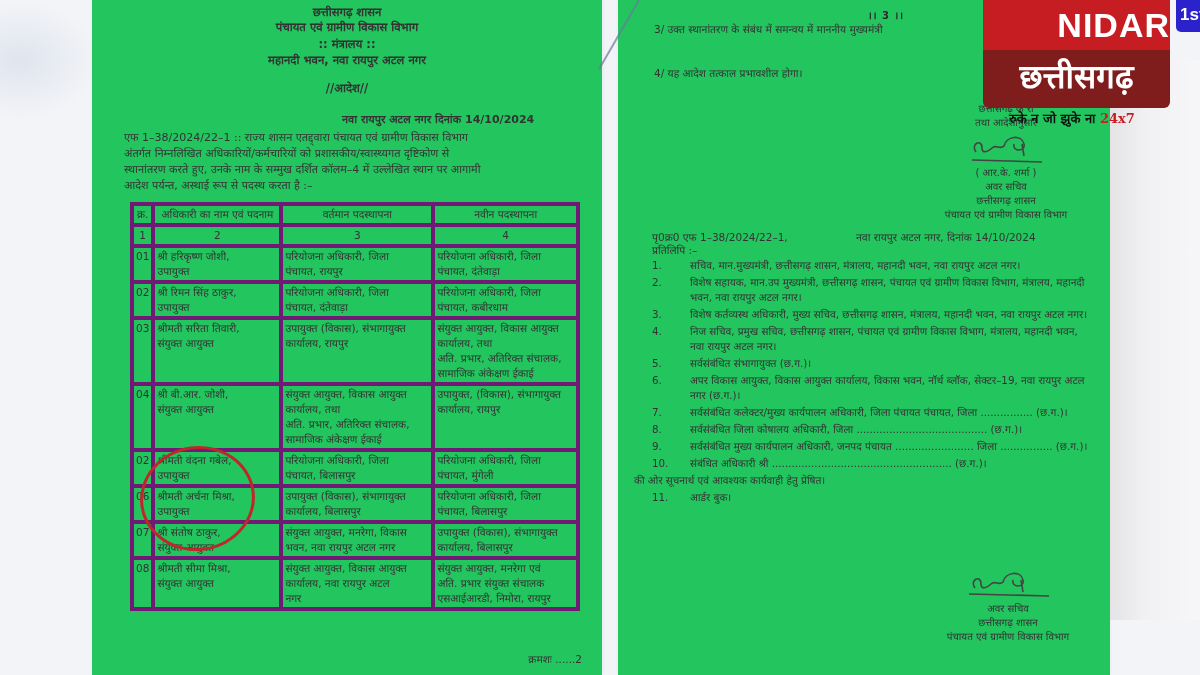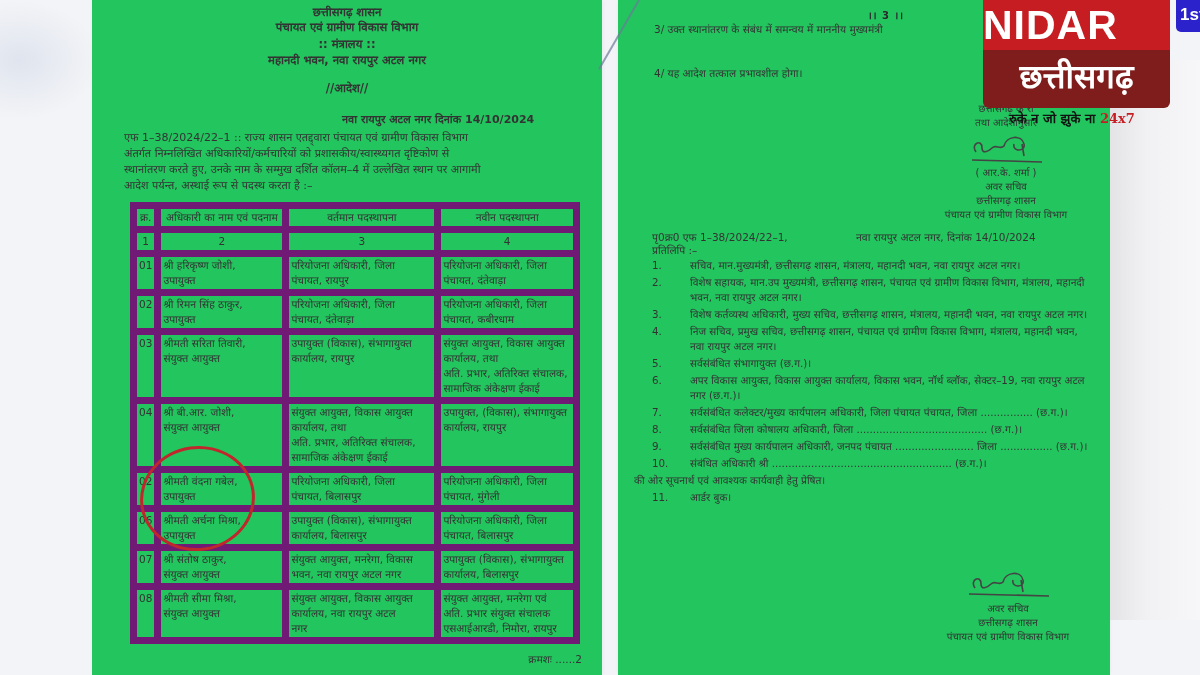--- a/index.html
+++ b/index.html
@@ -15,21 +15,21 @@
   #page-right { left: 618px; top: 0; width: 492px; height: 675px;
     box-shadow: 0 0 4px rgba(0,0,0,0.05); }
   .right-shadow { position: absolute; left: 1110px; top: 60px; width: 90px; height: 560px;
     background: linear-gradient(90deg, #e4e4e6 0%, #f1f1f3 40%, #f7f7f9 100%); }
 
   .hdr { position: absolute; left: 0; width: 100%; text-align: center; font-size: 11.5px; font-weight: bold; color: #333; }
   .para { position: absolute; font-size: 11px; line-height: 16px; color: #333; text-align: justify; }
 
   
   table.order { position: absolute; left: 38px; top: 202px; width: 450px; border-collapse: collapse; font-size: 10.5px; color: #333; }
-  table.order td, table.order th { border: 7px solid #701a75; vertical-align: top; padding: 1px 2px; line-height: 15px; font-weight: normal; }
+  table.order td, table.order th { border: 4px solid #701a75; vertical-align: top; padding: 1px 2px; line-height: 15px; font-weight: normal; }
   table.order th { text-align: center; }
   table.order .sn { width: 20px; white-space: nowrap; }
   table.order .c2 { width: 128px; }
   table.order .c3 { width: 152px; }
   .colnum { text-align: center; }
   .cell-line { display: block; }
 
   .cont { position: absolute; right: 20px; top: 652px; font-size: 10.5px; color: #333; }
 
   .highlight-circle { position: absolute; left: 140px; top: 446px; width: 115px; height: 105px;
@@ -42,21 +42,21 @@
   .list { position: absolute; left: 34px; top: 258px; width: 440px; font-size: 10.3px; line-height: 15px; color: #333; }
   .list-item { display: flex; margin-bottom: 2px; }
   .list-item .num { width: 38px; flex: none; }
   .list-item .txt { flex: 1; }
   .sig-block { position: absolute; text-align: center; font-size: 10px; line-height: 14px; color: #333; }
   .signature { display: block; margin: 0 auto 2px; }
 
   
   .logo { position: absolute; left: 983px; top: 0; width: 187px; }
   .logo-top { height: 50px; background: #c61d23; color: #fff; font-family: "Liberation Sans", sans-serif; font-weight: bold;
-    font-size: 41px; letter-spacing: 1px; text-align: left; line-height: 50px; }
+    font-size: 34px; letter-spacing: 1px; text-align: right; line-height: 50px; }
   .logo-bottom { height: 58px; background: #7f1d1d; color: #fff; font-weight: bold; font-size: 33px; text-align: center; line-height: 54px;
     border-radius: 0 0 6px 6px; }
   .tagline { position: absolute; left: 1001px; top: 109px; font-size: 13px; font-weight: bold; color: #111; white-space: nowrap; padding-left: 8px; }
   .tagline .accent { color: #c61d23; font-family: "DejaVu Serif", serif; }
   .badge-1st { position: absolute; left: 1176px; top: 0; width: 30px; height: 32px; background: #2b22cc; color: #fff;
     font-family: "Liberation Sans", sans-serif; font-weight: bold; font-size: 17px; line-height: 30px; padding-left: 4px; border-radius: 0 0 0 5px; }
 </style>
 </head>
 <body>
 

